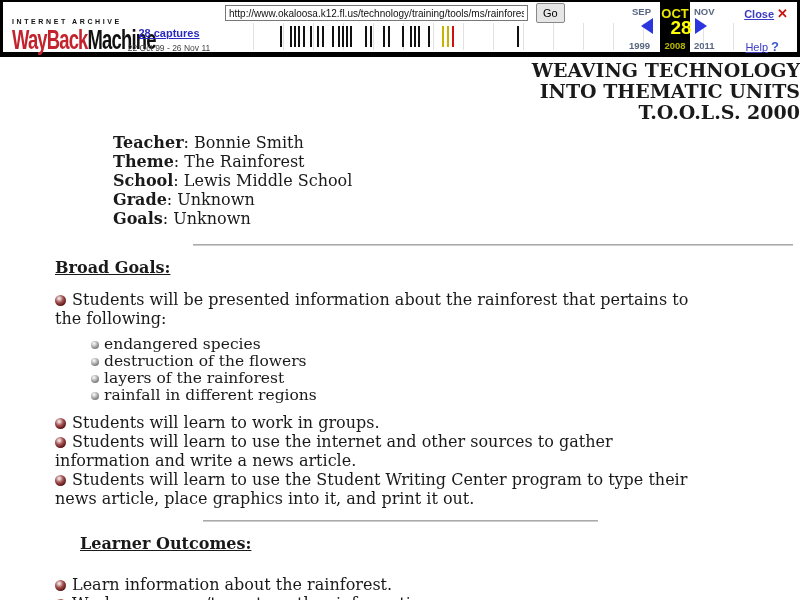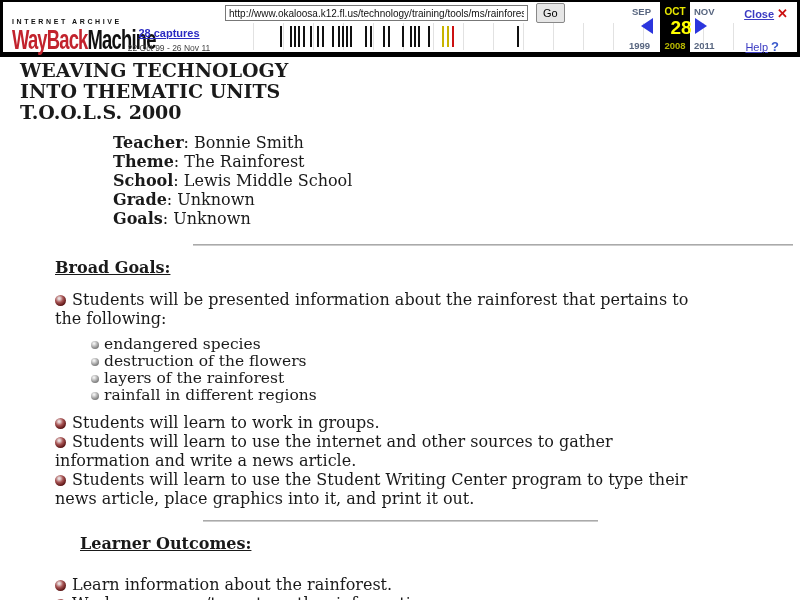--- a/index.html
+++ b/index.html
@@ -33,42 +33,42 @@
             font-family:"Liberation Sans",sans-serif; background:#e6e6e6; border:1px solid #888;
             border-radius:2px; padding:0 6px; }
 
   .timeline { position:absolute; left:250px; top:21px; width:508px; height:27px;
     background:repeating-linear-gradient(to right, #e2e2e2 0 1px, transparent 1px 30px); }
   .tbar { position:absolute; top:3px; width:2px; height:21px; background:#111; }
 
   .datebox-bg { position:absolute; left:657px; top:0; width:30px; height:50px; background:#000; }
   .mon { position:absolute; top:4px; font-size:9.5px; font-weight:bold; color:#57657f; }
   .mon-cur { position:absolute; top:4px; left:657px; width:30px; text-align:center;
-             font-size:10px; font-weight:bold; color:#e8e800; }
+             font-size:13px; font-weight:bold; color:#e8e800; }
   .day { position:absolute; left:657px; top:15px; width:42px; text-align:center;
          font-size:19px; font-weight:bold; color:#ffff00; }
   .yr { position:absolute; top:38px; font-size:9.5px; font-weight:bold; color:#57657f; }
   .yr-cur { position:absolute; top:38px; left:657px; width:30px; text-align:center;
             font-size:9.5px; font-weight:bold; color:#b8b800; }
   .arrow { position:absolute; top:16px; width:0; height:0; cursor:pointer; }
   .arrow-left { left:638px; border-top:8px solid transparent; border-bottom:8px solid transparent;
                 border-right:12px solid #2b35dd; }
   .arrow-right { left:692px; border-top:8px solid transparent; border-bottom:8px solid transparent;
                  border-left:12px solid #2b35dd; }
 
   .close-box { position:absolute; right:9px; top:4px; font-size:11px; font-weight:bold; }
   .close-box a { color:#3a3ac2; text-decoration:underline; }
   .close-x { color:#cc1111; font-weight:bold; font-size:13px; margin-left:3px; }
   .help-box { position:absolute; right:18px; top:37px; font-size:11px; }
   .help-box a { color:#3a3ac2; text-decoration:underline; }
   .help-q { color:#3a5acc; font-weight:bold; font-size:13px; margin-left:3px; }
 
   
   .content { position:absolute; top:57px; left:0; width:800px; }
-  .title { text-align:left; font-weight:bold; font-size:19px; line-height:21px; margin-top:3px;padding-left:20px; }
+  .title { text-align:right; font-weight:bold; font-size:19px; line-height:21px; margin-top:3px;padding-left:20px; }
   .info { margin:10px 0 16px 113px; font-size:16px; line-height:19px; }
   .info b { font-weight:bold; }
   .rule-right { height:2px; border:none; background:linear-gradient(#999,#ddd);
                 width:600px; margin:14px 7px 0 auto; }
   .rule-center { height:2px; border:none; background:linear-gradient(#999,#ddd);
                  width:395px; margin:12px auto 0 auto; }
   .main { margin-left:55px; width:652px; font-size:16px; }
   .sec-heading { font-weight:bold; text-decoration:underline; font-size:16px; margin-top:12px; }
   .sec-heading.indent { margin-left:25px; }
   .goal { line-height:19px; margin-top:0; }

